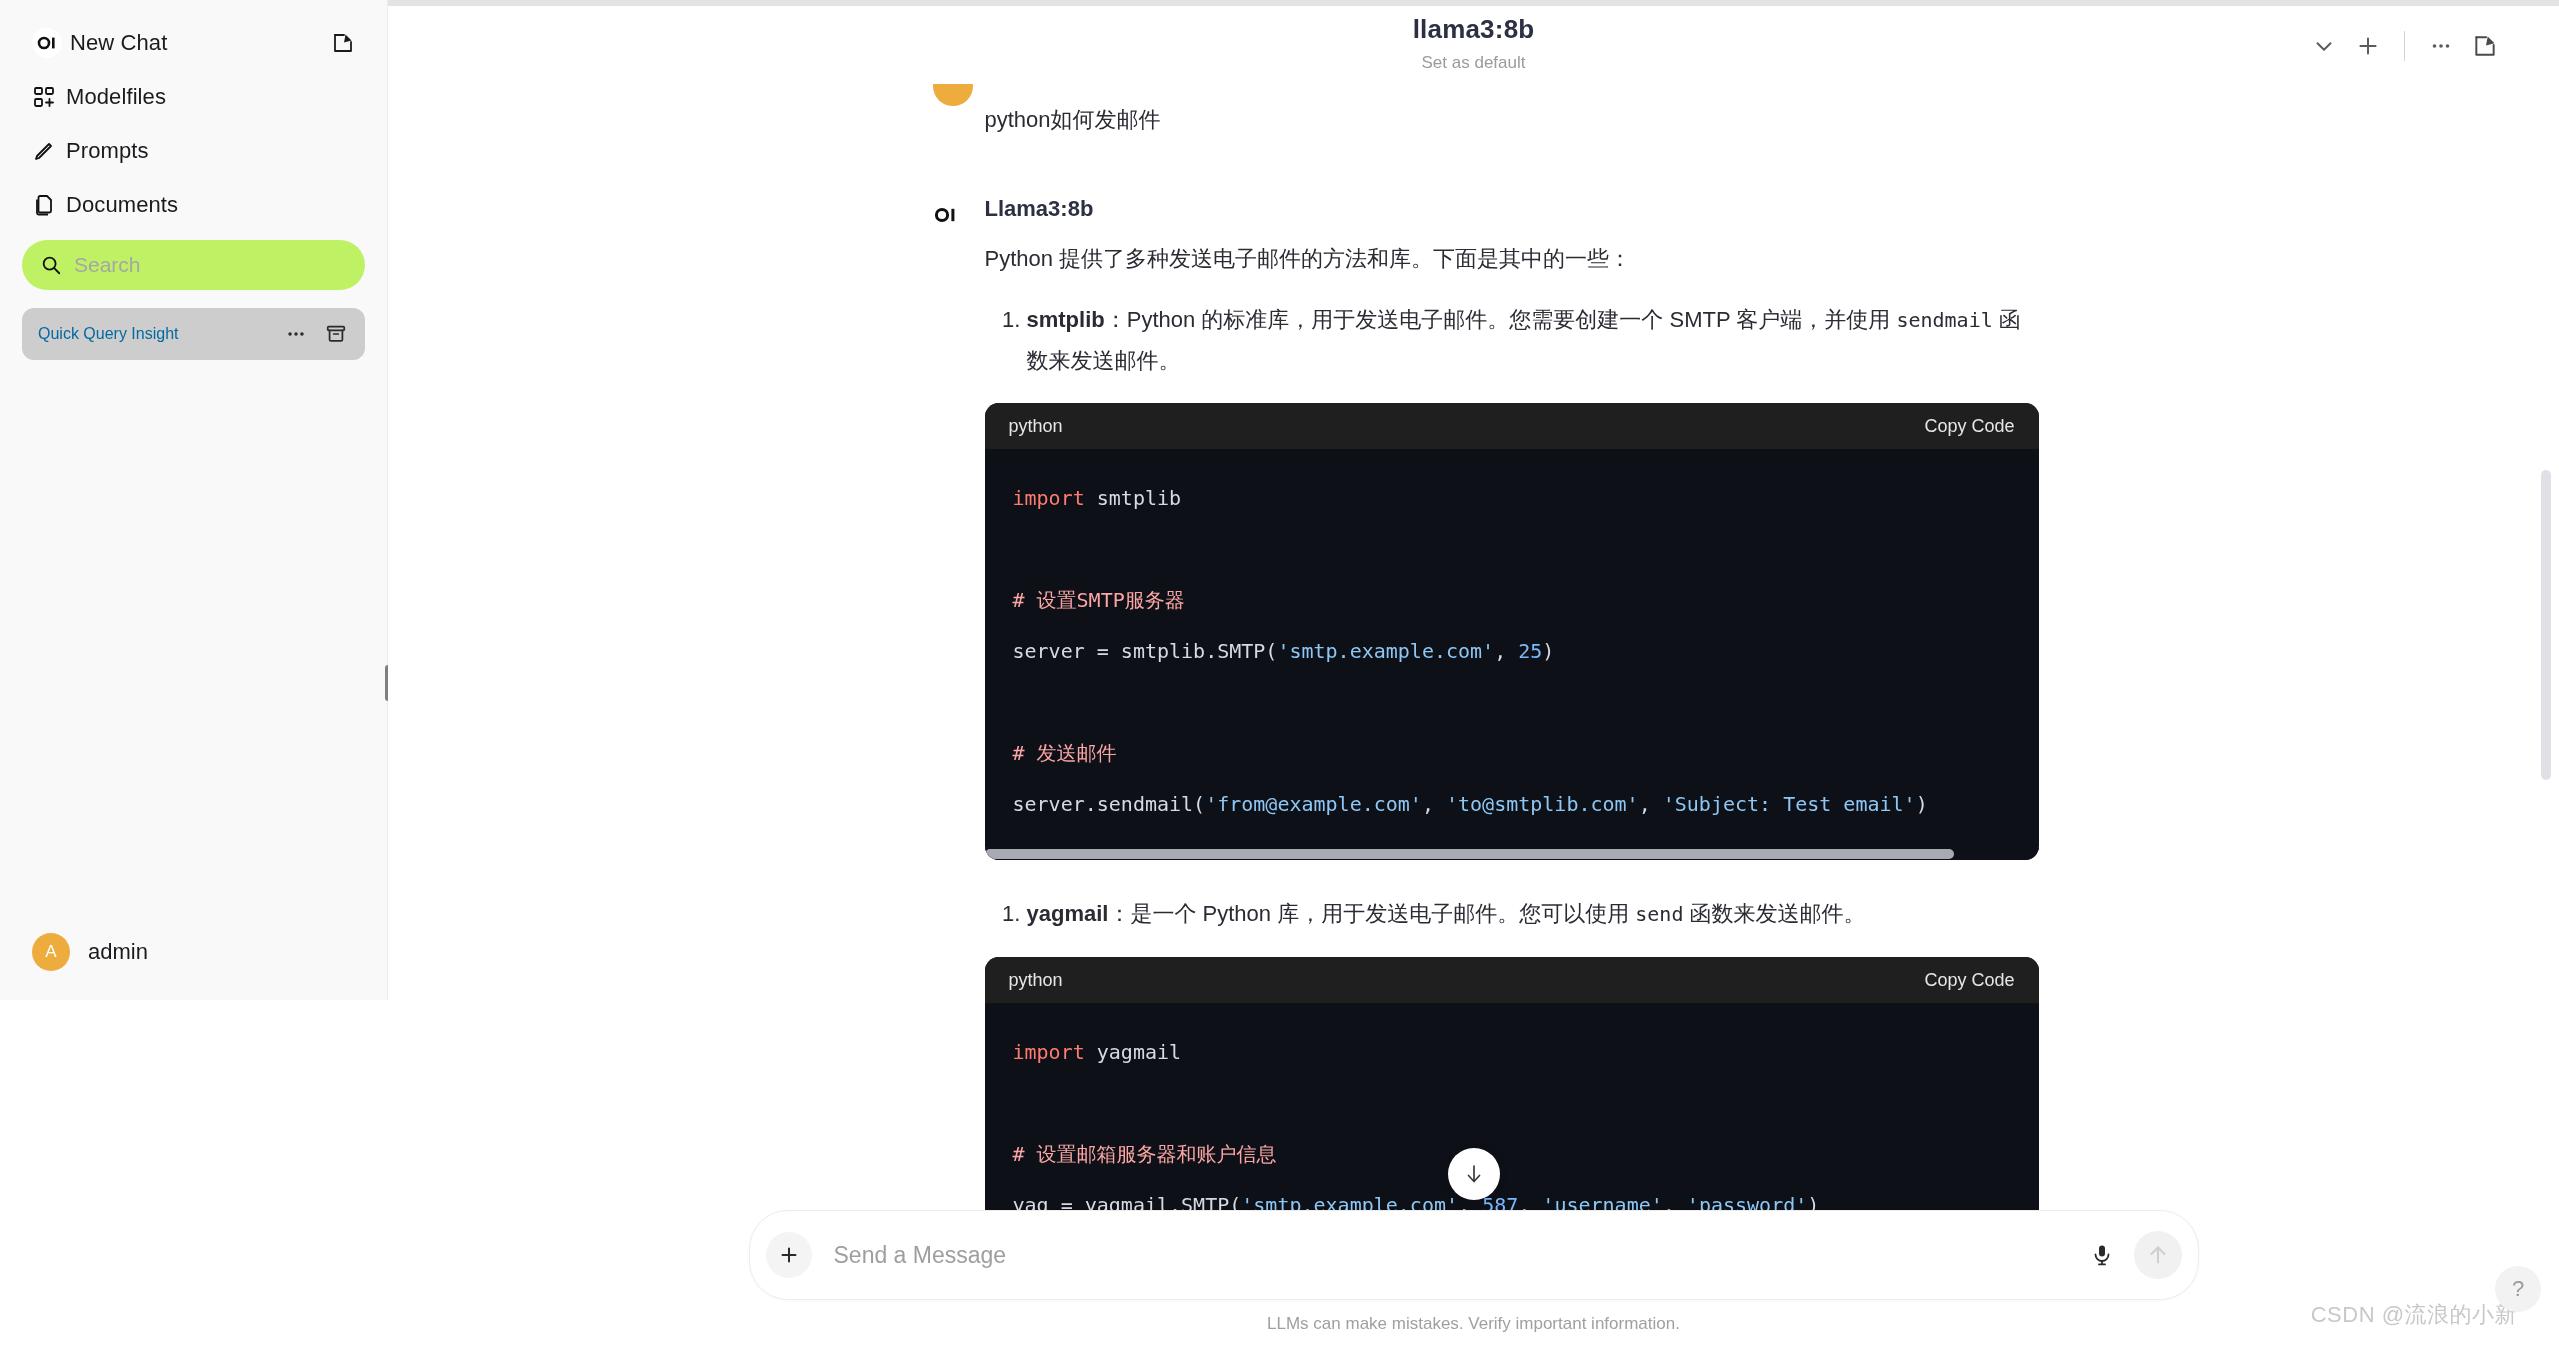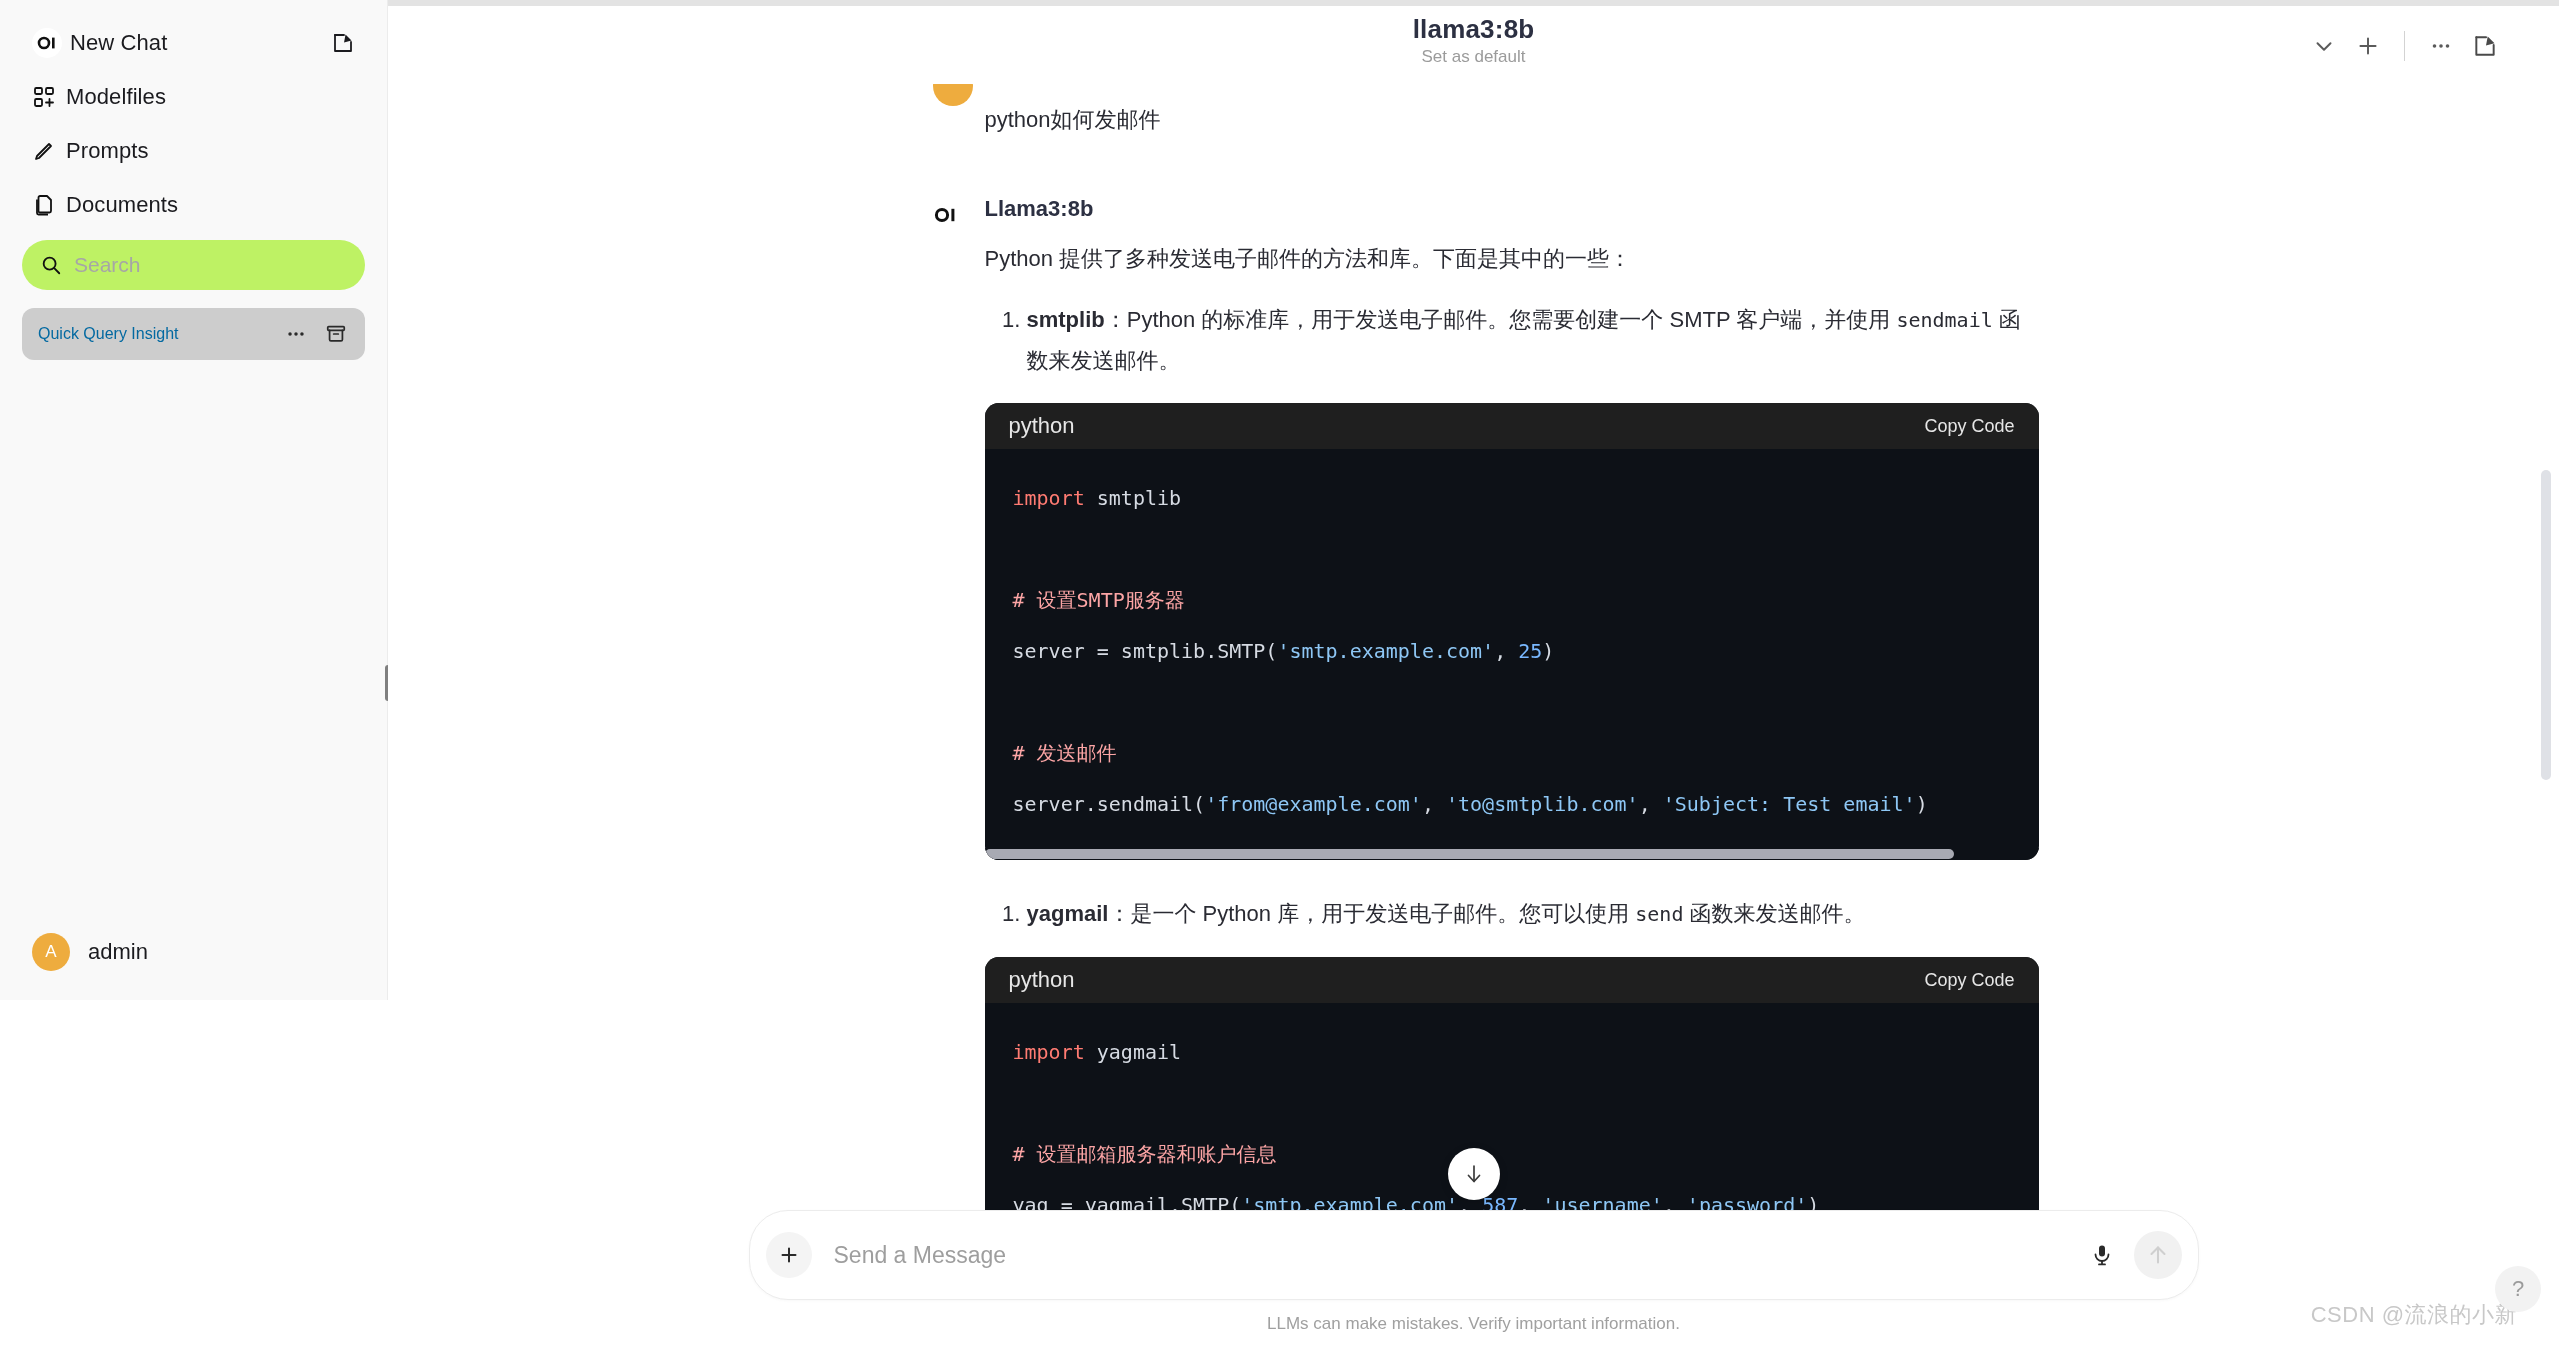--- a/index.html
+++ b/index.html
@@ -102,21 +102,21 @@
 
   .header {
     position: absolute; top: 6px; left: 0; right: 0;
     height: 78px;
   }
   .header-title-wrap {
     position: absolute; left: 0; right: 0; top: 8px;
     display: flex; flex-direction: column; align-items: center;
   }
   .header-title { font-size: 26px; font-weight: bold; color: #2c3042; letter-spacing:.2px;}
-  .header-sub { font-size: 17px; color: #9b9b9b; margin-top: 2px; cursor: pointer; }
+  .header-sub { font-size: 17px; color: #9b9b9b; margin-top: 8px; cursor: pointer; }
   .header-actions {
     position: absolute; right: 52px; top: 18px;
     display: flex; align-items: center; gap: 0;
     color: #5b5b5b;
   }
   .hdr-btn {
     width: 44px; height: 44px;
     display: flex; align-items: center; justify-content: center;
     cursor: pointer; color: #5b5b5b;
   }
@@ -157,21 +157,21 @@
     overflow: hidden;
     background: #0d1117;
     position: relative;
   }
   .code-head {
     background: #1f1f1f;
     height: 46px;
     display: flex; align-items: center; justify-content: space-between;
     padding: 0 24px;
   }
-  .code-lang { color: #e6e6e6; font-size: 22px; }
+  .code-lang { color: #e6e6e6; font-size: 18px; }
   .code-copy { color: #e6e6e6; font-size: 18px; cursor: pointer; }
   .code-body {
     padding: 24px 28px 18px 28px;
     font-family: "DejaVu Sans Mono", "Liberation Mono", monospace;
     font-size: 20px;
     line-height: 2.55;
     color: #d6dbe3;
     white-space: pre;
     overflow: hidden;
   }

